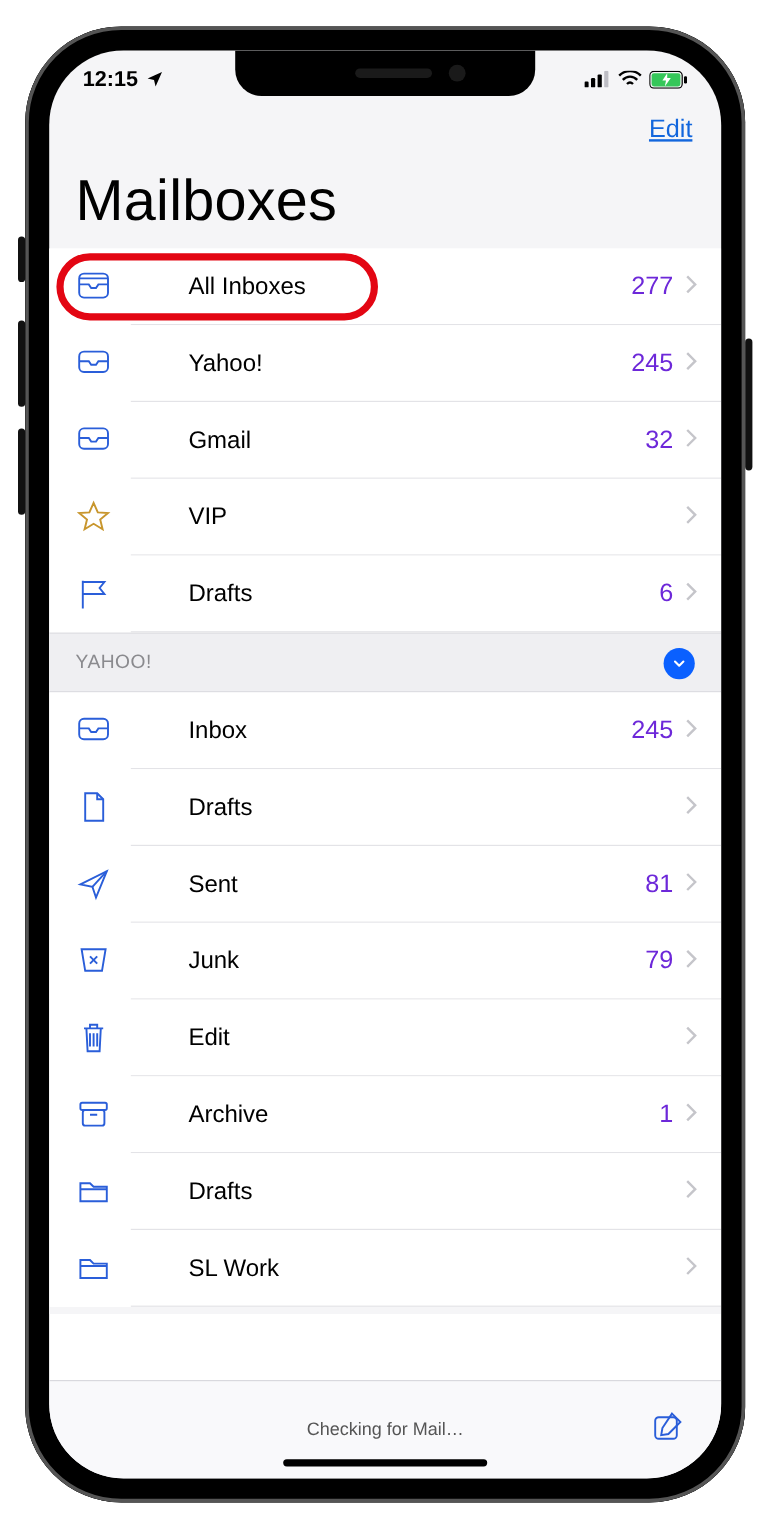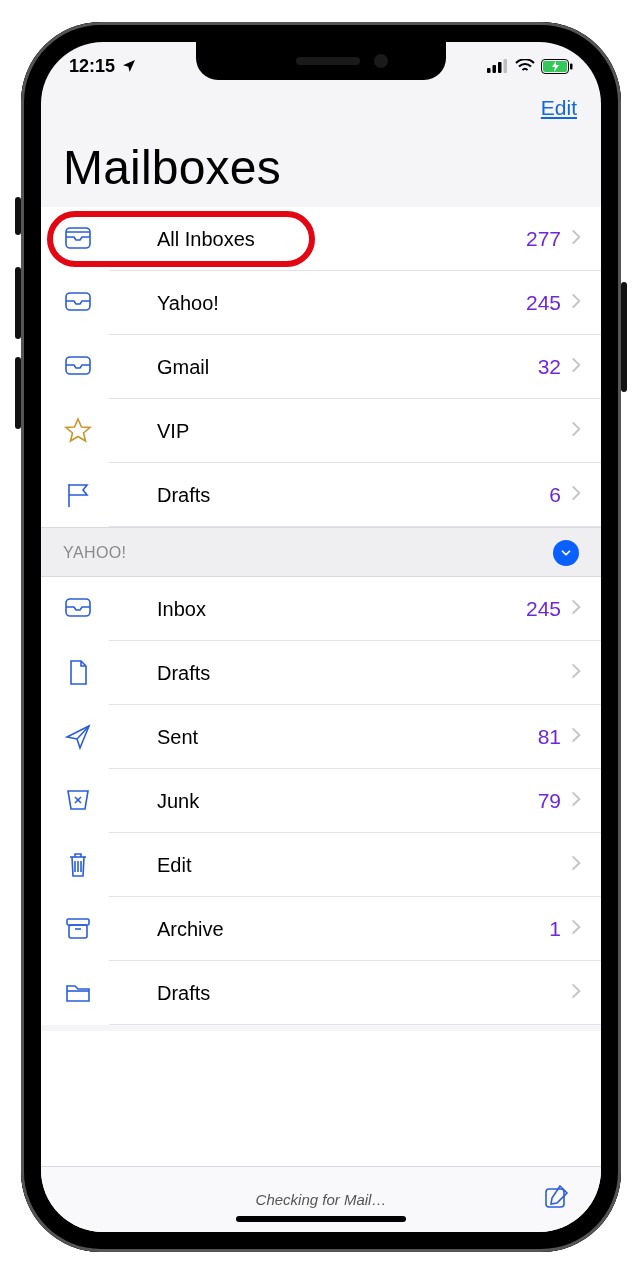--- a/index.html
+++ b/index.html
@@ -151,28 +151,27 @@
     top:4px; left:6px;
     width: 268px; height:56px;
     border: 6px solid #e30613;
     border-radius: 32px;
     pointer-events:none;
     z-index:20;
   }
 
   
   .toolbar{
-    height: 66px;
+    height: 82px;
     background:#f9f9fb;
     border-top:1px solid #d9d9de;
     display:flex;
     align-items:center;
     justify-content:center;
     position:relative;
-    font-style:italic;
   }
   .toolbar .status-text{
     font-size:15px;
     color:#555;
   }
   .compose{
     position:absolute; right:22px; top:50%; transform:translateY(-50%);
     width:36px; height:36px;
   }
   .compose svg{ width:28px; height:28px; stroke:#2a5ed9; stroke-width:1.6; fill:none; }
@@ -390,20 +389,32 @@
               <svg viewBox="0 0 30 30">
                 <use href="#ico-folder"></use>
               </svg>
             </span>
             <span class="label">Drafts</span>
             <span class="chevron"><svg viewBox="0 0 14 24">
                 <path d="M3 4 L11 12 L3 20"></path>
               </svg></span>
             <div class="row-sep"></div>
           </div>
+          <div class="row">
+            <span class="icon-slot">
+              <svg viewBox="0 0 30 30">
+                <use href="#ico-folder"></use>
+              </svg>
+            </span>
+            <span class="label">SL Work</span>
+            <span class="chevron"><svg viewBox="0 0 14 24">
+                <path d="M3 4 L11 12 L3 20"></path>
+              </svg></span>
+            <div class="row-sep"></div>
+          </div>
         </div>
       <div class="truncate-bottom"></div>
     </div>
 
     <div class="toolbar">
       <span class="status-text">Checking for Mail…</span>
       <span class="compose">
         <svg viewBox="0 0 28 28">
           <rect x="3" y="7" width="18" height="18" rx="3"></rect>
           <path d="M17 4 L24 11 L14 21 L8 22 L9 16 Z"></path>

